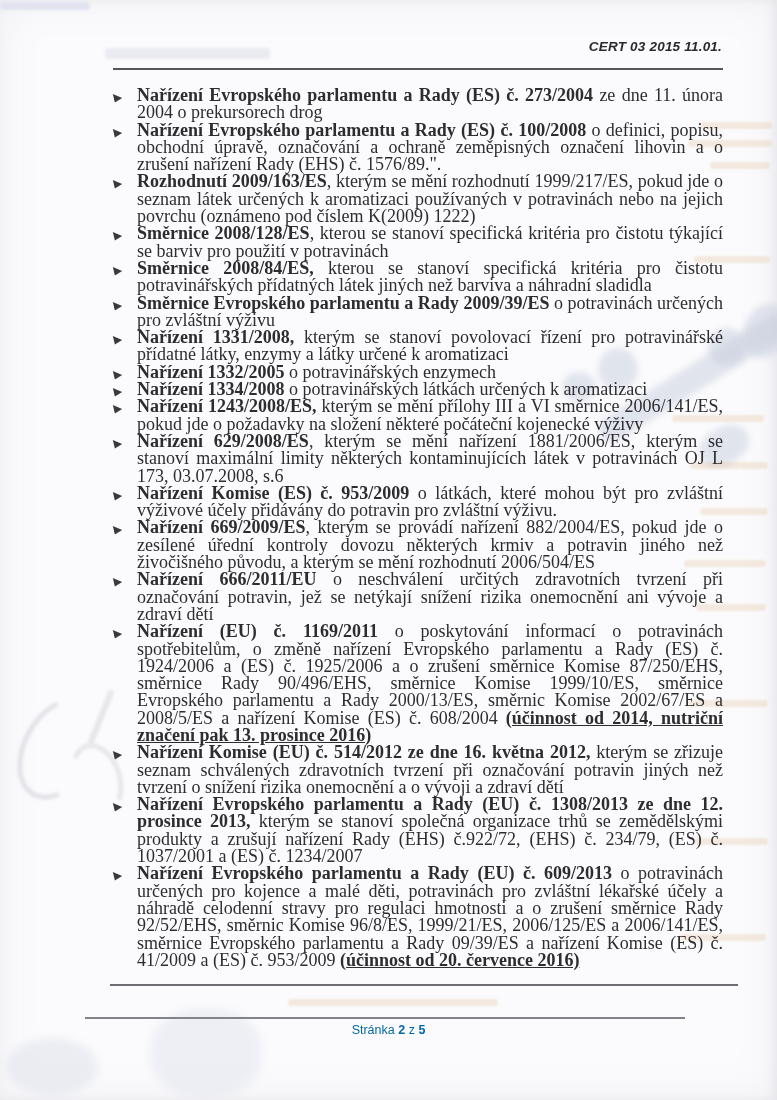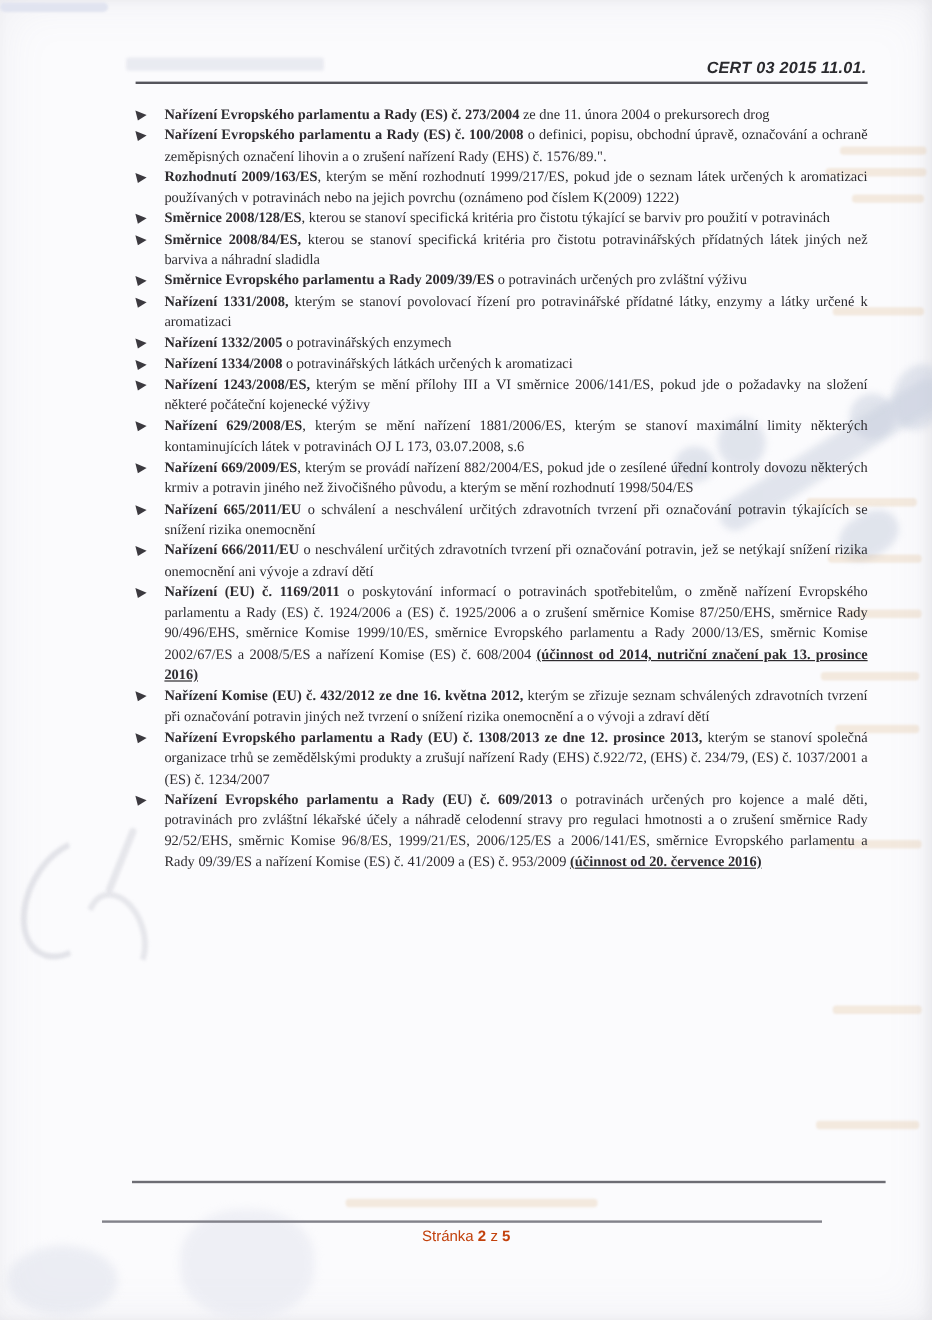--- a/index.html
+++ b/index.html
@@ -8,44 +8,44 @@
     width:777px;height:1100px;
     margin:0 auto;
     background:#fbfbfd;
     overflow:hidden;
     font-family:"Liberation Serif","DejaVu Serif",serif;
     color:#2e2c30;
     box-shadow:inset 0 0 40px rgba(140,140,155,.10), inset -4px 0 10px rgba(150,150,160,.12);
   }
   
   .doc-code{
-    position:absolute;top:49px;right:55px;
+    position:absolute;top:39px;right:55px;
     font-family:"Liberation Sans","DejaVu Sans",sans-serif;
     font-weight:bold;font-style:italic;font-size:13.5px;color:#2a2a2e;
     letter-spacing:.2px;
   }
   .header-rule{position:absolute;top:68px;left:113px;width:610px;height:2px;background:#55555c;}
   
   .reg-list{
     position:absolute;top:87px;left:137px;width:586px;
     margin:0;padding:0;list-style:none;
-    font-size:12px;line-height:17.3px;
+    font-size:18px;line-height:17.3px;
   }
   .reg-item{position:relative;text-align:justify;}
   .bullet{position:absolute;left:-25px;top:3px;width:11px;height:11px;display:inline-block;}
   .seg-bold{font-weight:bold;}
   .seg-normal{font-weight:normal;}
   .seg-bold-underline{font-weight:bold;text-decoration:underline;}
   
   .end-rule{position:absolute;top:984px;left:110px;width:628px;height:1.5px;background:#6d6d74;}
   .footer-rule{position:absolute;top:1017px;left:85px;width:600px;height:1.8px;background:#82828a;}
   .footer-text{
     position:absolute;top:1023px;left:0;right:0;text-align:center;
     font-family:"Liberation Sans","DejaVu Sans",sans-serif;
-    font-size:12.5px;color:#c2410c;
+    font-size:12.5px;color:#0369a1;
   }
   .footer-text b{font-weight:bold;}
   
   .artifact{position:absolute;pointer-events:none;}
   .streak-top{top:2px;left:0;width:90px;height:8px;background:#e1e4f0;border-radius:4px;filter:blur(1px);}
   .ghost-stamp{top:48px;left:105px;width:165px;height:11px;background:#dcdee8;opacity:.55;border-radius:2px;filter:blur(1.5px);}
   .wm{background:#c7cedd;opacity:.5;filter:blur(3px);border-radius:50%;}
   .wm-bar{top:366px;left:585px;width:215px;height:26px;border-radius:13px;background:#c7cedd;opacity:.5;filter:blur(3px);transform:rotate(-32deg);}
   .wm-b1{top:303px;left:744px;width:44px;height:56px;transform:rotate(20deg);}
   .wm-b2{top:328px;left:708px;width:38px;height:38px;}
@@ -126,33 +126,33 @@
             <path d="M0.8 1.1 L10.2 4.9 L2.9 9.4 Z" fill="#3b393f"></path>
           </svg></span><span class="seg-bold">Nařízení 1334/2008</span><span class="seg-normal"> o potravinářských látkách určených k aromatizaci</span></li>
       <li class="reg-item"><span class="bullet"><svg width="11" height="11" viewBox="0 0 11 11">
             <path d="M0.8 1.1 L10.2 4.9 L2.9 9.4 Z" fill="#3b393f"></path>
           </svg></span><span class="seg-bold">Nařízení 1243/2008/ES,</span><span class="seg-normal"> kterým se mění přílohy III a VI směrnice 2006/141/ES, pokud jde o požadavky na složení některé počáteční kojenecké výživy</span></li>
       <li class="reg-item"><span class="bullet"><svg width="11" height="11" viewBox="0 0 11 11">
             <path d="M0.8 1.1 L10.2 4.9 L2.9 9.4 Z" fill="#3b393f"></path>
           </svg></span><span class="seg-bold">Nařízení 629/2008/ES</span><span class="seg-normal">, kterým se mění nařízení 1881/2006/ES, kterým se stanoví maximální limity některých kontaminujících látek v potravinách OJ L 173, 03.07.2008, s.6</span></li>
       <li class="reg-item"><span class="bullet"><svg width="11" height="11" viewBox="0 0 11 11">
             <path d="M0.8 1.1 L10.2 4.9 L2.9 9.4 Z" fill="#3b393f"></path>
-          </svg></span><span class="seg-bold">Nařízení 669/2009/ES</span><span class="seg-normal">, kterým se provádí nařízení 882/2004/ES, pokud jde o zesílené úřední kontroly dovozu některých krmiv a potravin jiného než živočišného původu, a kterým se mění rozhodnutí 1998/504/ES</span></li>
+          </svg></span><span class="seg-bold">Nařízení Komise (ES) č. 953/2009</span><span class="seg-normal"> o látkách, které mohou být pro zvláštní výživové účely přidávány do potravin pro zvláštní výživu.</span></li>
       <li class="reg-item"><span class="bullet"><svg width="11" height="11" viewBox="0 0 11 11">
             <path d="M0.8 1.1 L10.2 4.9 L2.9 9.4 Z" fill="#3b393f"></path>
-          </svg></span><span class="seg-bold">Nařízení 665/2011/EU</span><span class="seg-normal"> o schválení a neschválení určitých zdravotních tvrzení při označování potravin týkajících se snížení rizika onemocnění</span></li>
+          </svg></span><span class="seg-bold">Nařízení 669/2009/ES</span><span class="seg-normal">, kterým se provádí nařízení 882/2004/ES, pokud jde o zesílené úřední kontroly dovozu některých krmiv a potravin jiného než živočišného původu, a kterým se mění rozhodnutí 2006/504/ES</span></li>
       <li class="reg-item"><span class="bullet"><svg width="11" height="11" viewBox="0 0 11 11">
             <path d="M0.8 1.1 L10.2 4.9 L2.9 9.4 Z" fill="#3b393f"></path>
           </svg></span><span class="seg-bold">Nařízení 666/2011/EU</span><span class="seg-normal"> o neschválení určitých zdravotních tvrzení při označování potravin, jež se netýkají snížení rizika onemocnění ani vývoje a zdraví dětí</span></li>
       <li class="reg-item"><span class="bullet"><svg width="11" height="11" viewBox="0 0 11 11">
             <path d="M0.8 1.1 L10.2 4.9 L2.9 9.4 Z" fill="#3b393f"></path>
           </svg></span><span class="seg-bold">Nařízení (EU) č. 1169/2011</span><span class="seg-normal"> o poskytování informací o potravinách spotřebitelům, o změně nařízení Evropského parlamentu a Rady (ES) č. 1924/2006 a (ES) č. 1925/2006 a o zrušení směrnice Komise 87/250/EHS, směrnice Rady 90/496/EHS, směrnice Komise 1999/10/ES, směrnice Evropského parlamentu a Rady 2000/13/ES, směrnic Komise 2002/67/ES a 2008/5/ES a nařízení Komise (ES) č. 608/2004 </span><span class="seg-bold-underline">(účinnost od 2014, nutriční značení pak 13. prosince 2016)</span></li>
       <li class="reg-item"><span class="bullet"><svg width="11" height="11" viewBox="0 0 11 11">
             <path d="M0.8 1.1 L10.2 4.9 L2.9 9.4 Z" fill="#3b393f"></path>
-          </svg></span><span class="seg-bold">Nařízení Komise (EU) č. 432/2012 ze dne 16. května 2012,</span><span class="seg-normal"> kterým se zřizuje seznam schválených zdravotních tvrzení při označování potravin jiných než tvrzení o snížení rizika onemocnění a o vývoji a zdraví dětí</span></li>
+          </svg></span><span class="seg-bold">Nařízení Komise (EU) č. 514/2012 ze dne 16. května 2012,</span><span class="seg-normal"> kterým se zřizuje seznam schválených zdravotních tvrzení při označování potravin jiných než tvrzení o snížení rizika onemocnění a o vývoji a zdraví dětí</span></li>
       <li class="reg-item"><span class="bullet"><svg width="11" height="11" viewBox="0 0 11 11">
             <path d="M0.8 1.1 L10.2 4.9 L2.9 9.4 Z" fill="#3b393f"></path>
           </svg></span><span class="seg-bold">Nařízení Evropského parlamentu a Rady (EU) č. 1308/2013 ze dne 12. prosince 2013,</span><span class="seg-normal"> kterým se stanoví společná organizace trhů se zemědělskými produkty a zrušují nařízení Rady (EHS) č.922/72, (EHS) č. 234/79, (ES) č. 1037/2001 a (ES) č. 1234/2007</span></li>
       <li class="reg-item"><span class="bullet"><svg width="11" height="11" viewBox="0 0 11 11">
             <path d="M0.8 1.1 L10.2 4.9 L2.9 9.4 Z" fill="#3b393f"></path>
           </svg></span><span class="seg-bold">Nařízení Evropského parlamentu a Rady (EU) č. 609/2013</span><span class="seg-normal"> o potravinách určených pro kojence a malé děti, potravinách pro zvláštní lékařské účely a náhradě celodenní stravy pro regulaci hmotnosti a o zrušení směrnice Rady 92/52/EHS, směrnic Komise 96/8/ES, 1999/21/ES, 2006/125/ES a 2006/141/ES, směrnice Evropského parlamentu a Rady 09/39/ES a nařízení Komise (ES) č. 41/2009 a (ES) č. 953/2009 </span><span class="seg-bold-underline">(účinnost od 20. července 2016)</span></li>
     </ul>
 
   <div class="end-rule"></div>
   <div class="footer-rule"></div>

